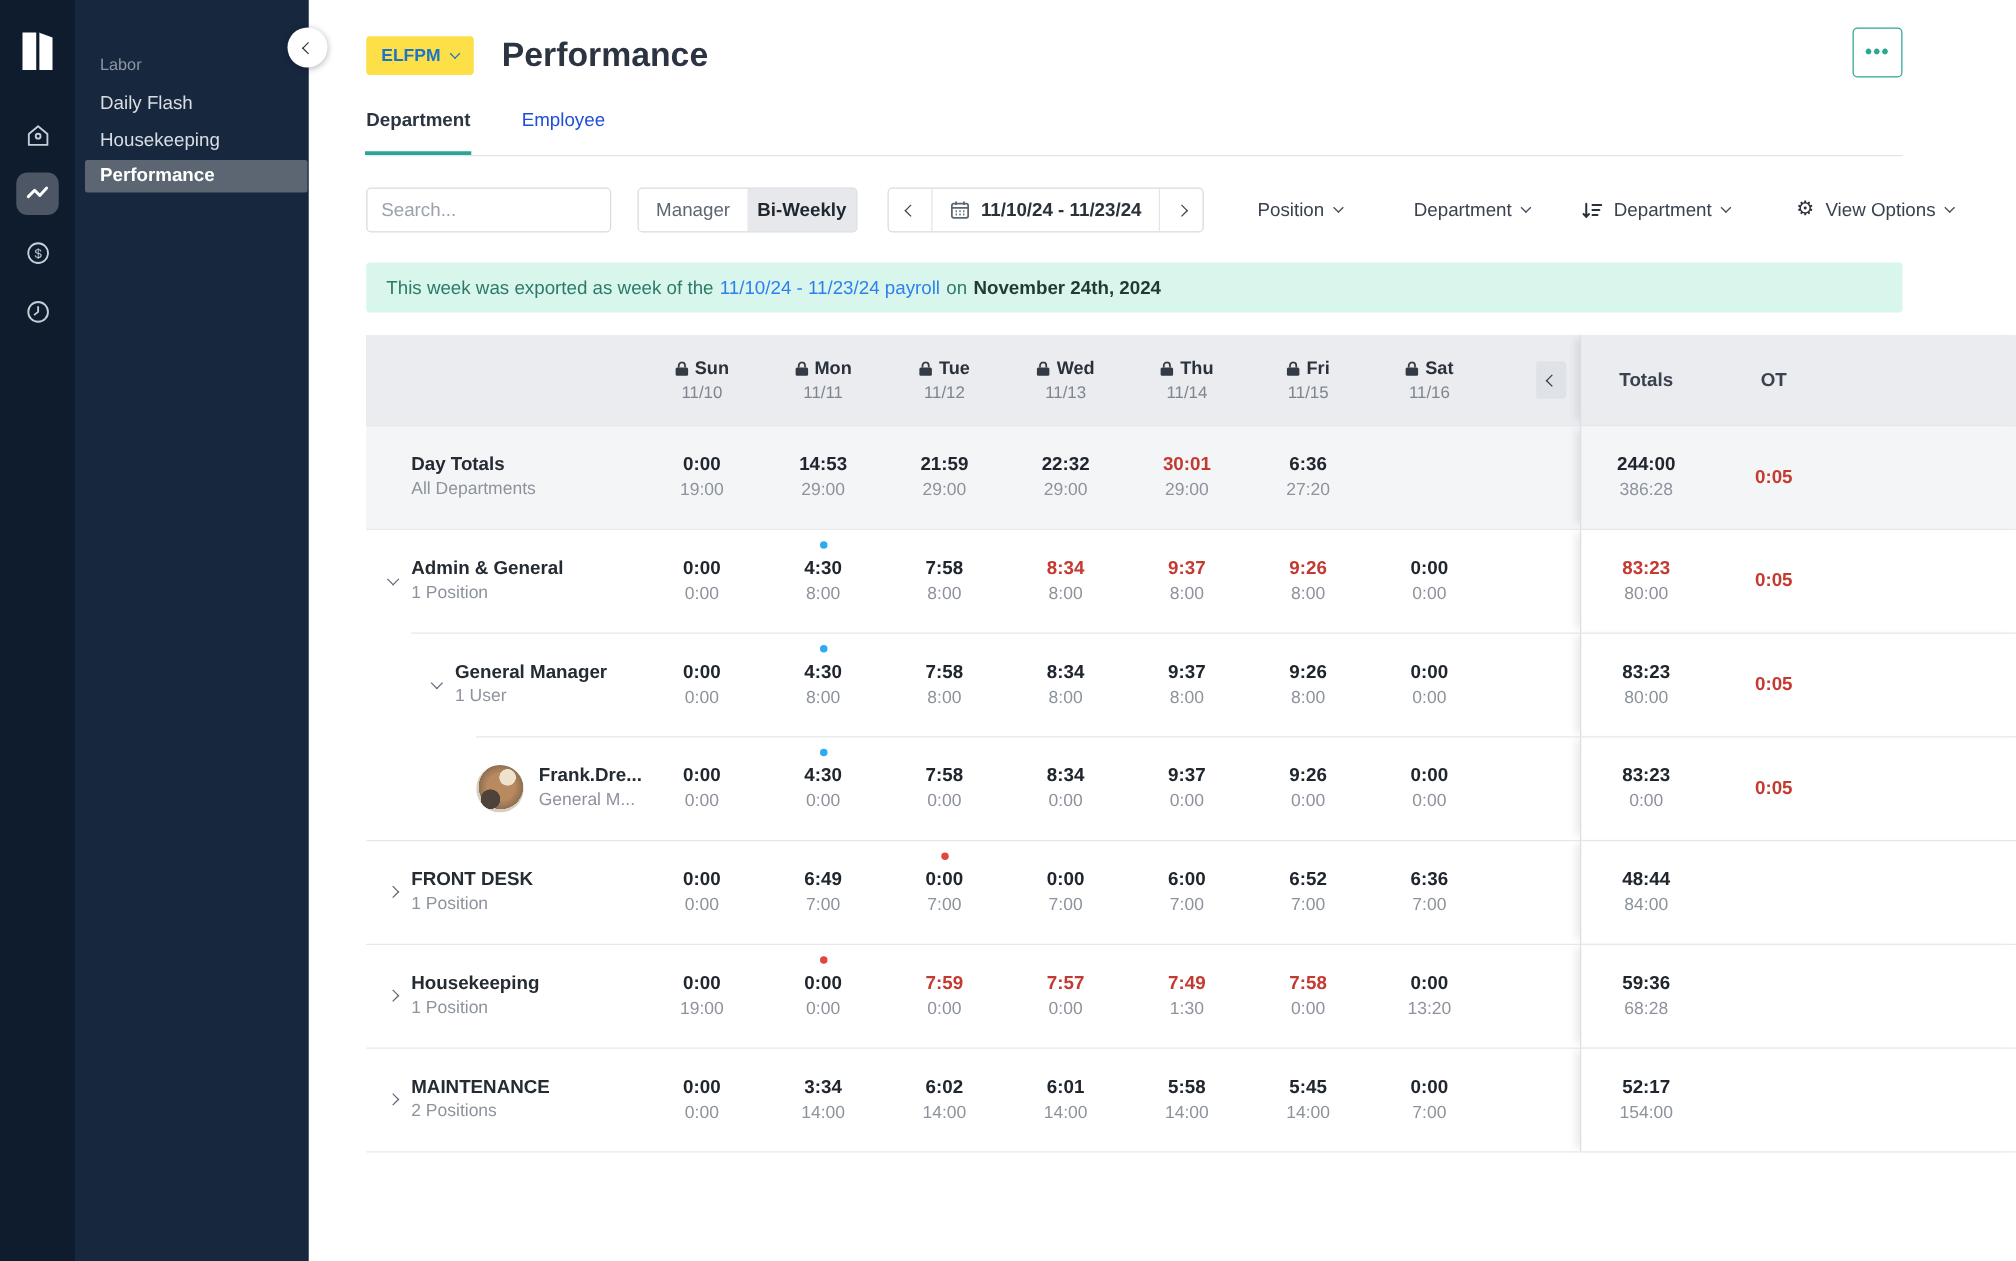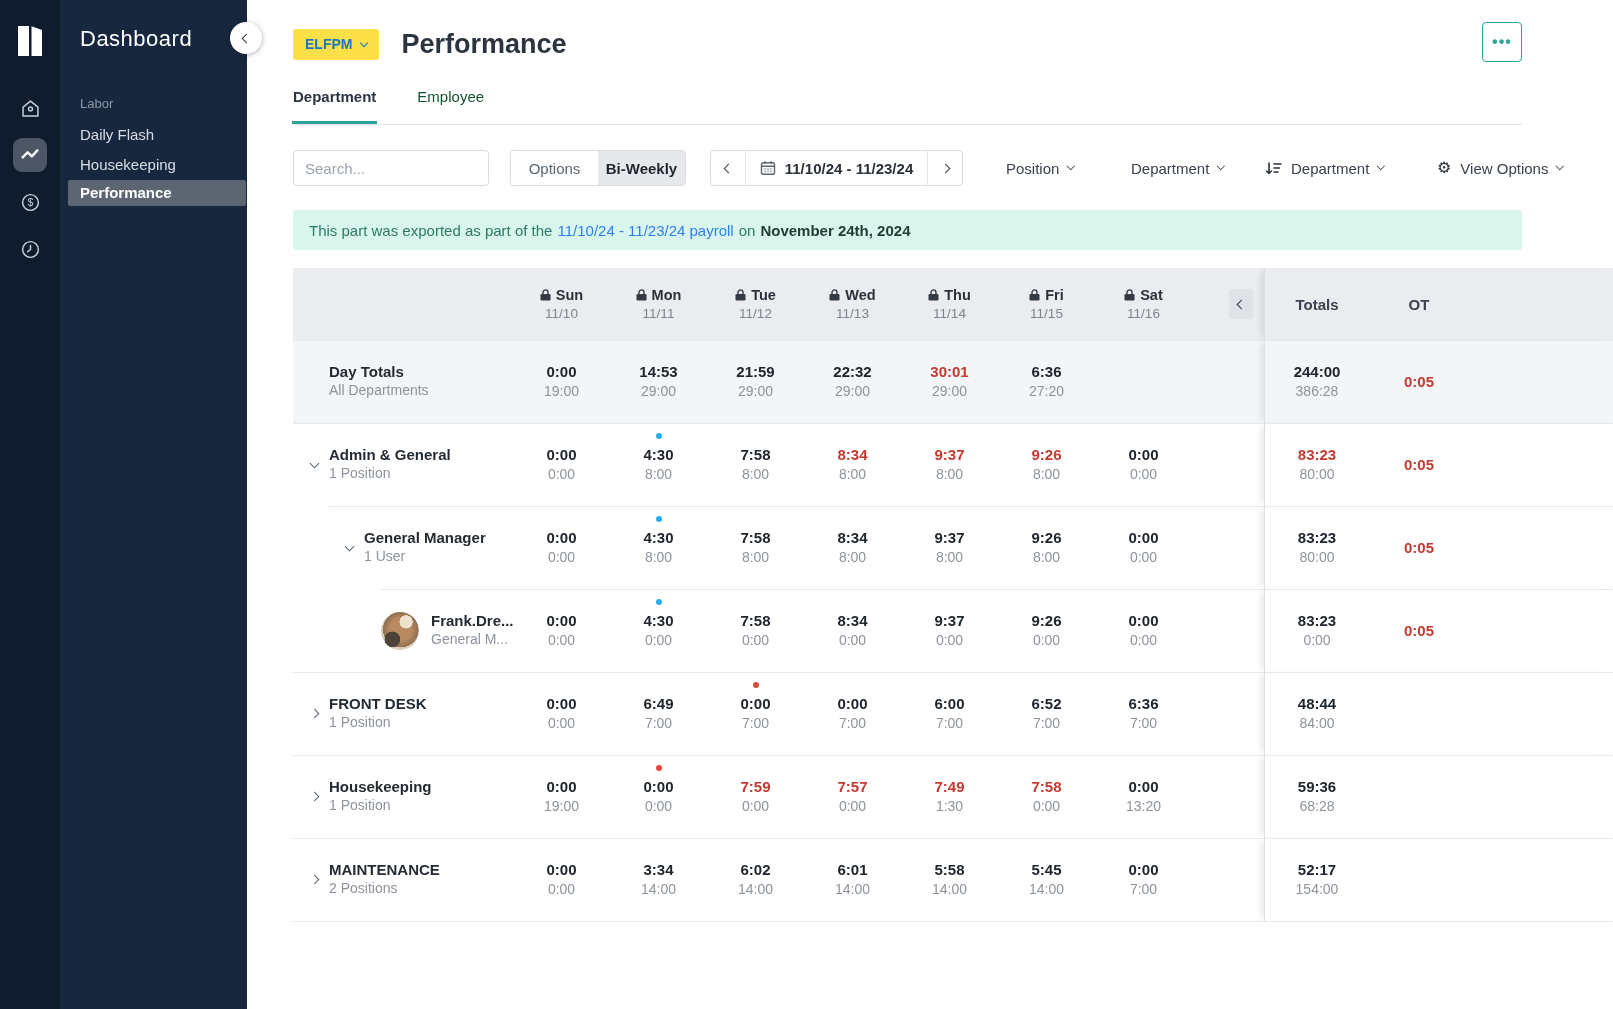--- a/index.html
+++ b/index.html
@@ -36,21 +36,21 @@
 
   .page-header { margin-top:24px; height:40px; display:flex; align-items:center; }
   .prop-badge { height:31px; background:#fde047; color:#1b74c5; font-size:14px; font-weight:700; border-radius:3px;
       display:flex; align-items:center; gap:9px; padding:0 12px; cursor:pointer; }
   .prop-badge .cv { border-color:#1b74c5; width:6px; height:6px; }
   .page-title { font-size:27px; font-weight:700; color:#2b3440; margin-left:22px; }
   .menu-btn { position:absolute; left:1235px; top:22px; width:40px; height:40px; border:1.5px solid #2aa596; border-radius:4px;
       background:#fff; color:#2aa596; font-size:16px; font-weight:700; letter-spacing:1px; line-height:34px; text-align:center; cursor:pointer; }
 
   .tabs { margin-top:18px; width:1229px; border-bottom:1px solid #e3e6e9; display:flex; gap:41px; height:43px; }
-  .tab { font-size:15px; color:#14532d; padding-top:6px; cursor:pointer; position:relative; }
+  .tab { font-size:15px; color:#1d4ed8; padding-top:6px; cursor:pointer; position:relative; }
   .tab.active { color:#2b3440; font-weight:700; }
   .tab.active:after { content:""; position:absolute; left:-1px; right:-1px; bottom:0; height:3px; background:#2aa596; }
 
   
   .toolbar { position:relative; margin-top:25px; height:36px; width:1274px; font-size:15px; color:#39424e; }
   .toolbar > * { position:absolute; top:0; height:36px; }
   .search { left:0; width:196px; border:1px solid #d8dbe0; border-radius:4px; padding:12px 11px; font-size:15px; color:#737373;
       font-family:"Liberation Sans",sans-serif; }
   .search::placeholder { color:#9aa2ad; }
   .seg { left:217px; width:176px; display:flex; border:1px solid #d8dbe0; border-radius:4px; overflow:hidden; }
@@ -153,21 +153,20 @@
     </div>
     <div class="rail-btn" style="top:232px">
       <svg width="21" height="21" viewBox="0 0 24 24" fill="none" stroke="#c6cfd9" stroke-width="1.7" stroke-linecap="round">
         <circle cx="12" cy="12" r="9"></circle>
           <path d="M12 7.5 V12 L8.8 14.5"></path>
       </svg>
     </div>
   </div>
 
   <div class="sidebar">
-    <div class="sb-title">Dashboard</div>
     <div class="sb-section">Labor</div>
     <div class="sb-item" style="margin-top:10px">Daily Flash</div>
     <div class="sb-item">Housekeeping</div>
     <div class="sb-item sel">Performance</div>
   </div>
 
   <div class="collapse-circle">
     <span class="cv left" style="border-color:#333a44"></span>
   </div>
 
@@ -183,21 +182,21 @@
       </div>
 
       <div class="tabs">
         <div class="tab active">Department</div>
         <div class="tab">Employee</div>
       </div>
 
       <div class="toolbar">
         <input class="search" type="text" placeholder="Search..." style="">
         <div class="seg">
-          <div>Options</div>
+          <div>Manager</div>
           <div class="on">Bi-Weekly</div>
         </div>
         <div class="datenav">
           <div class="nav">
               <span class="cv left" style="border-color:#3a424e"></span>
             </div>
           <div class="disp">
             <svg width="16" height="16" viewBox="0 0 16 16" fill="none" stroke="#5c6670" stroke-width="1.4">
               <rect x="1.5" y="2.8" width="13" height="11.5" rx="1.5"></rect>
                 <path d="M1.5 6.2 H14.5 M4.8 1.2 V4 M11.2 1.2 V4"></path>
@@ -225,21 +224,21 @@
             <span class="cv sm"></span>
         </div>
         <div class="dd dd-view">
           <span class="gear">⚙</span>
           <span>View Options</span>
             <span class="cv sm"></span>
         </div>
       </div>
 
       <div class="banner">
-        <span>This part was exported as part of the</span>
+        <span>This week was exported as week of the</span>
         <a>11/10/24 - 11/23/24 payroll</a>
         <span>on</span>
         <b>November 24th, 2024</b>
       </div>
 
       <div class="ptable">
         <div class="thead">
           <div class="tleft">
             <div class="name-sp"></div>
             <div style="display:flex">

